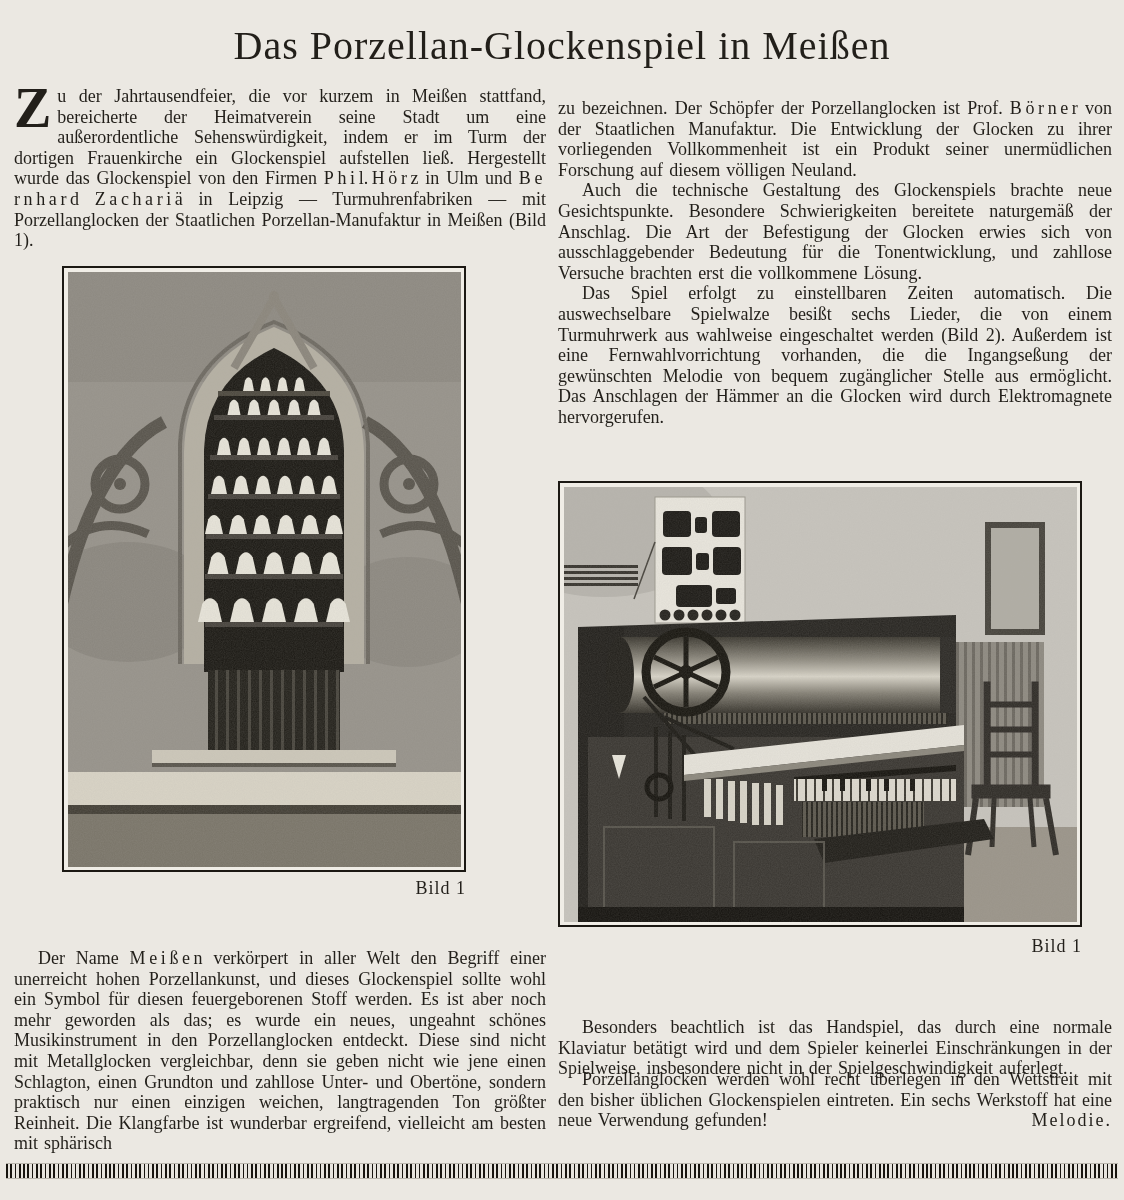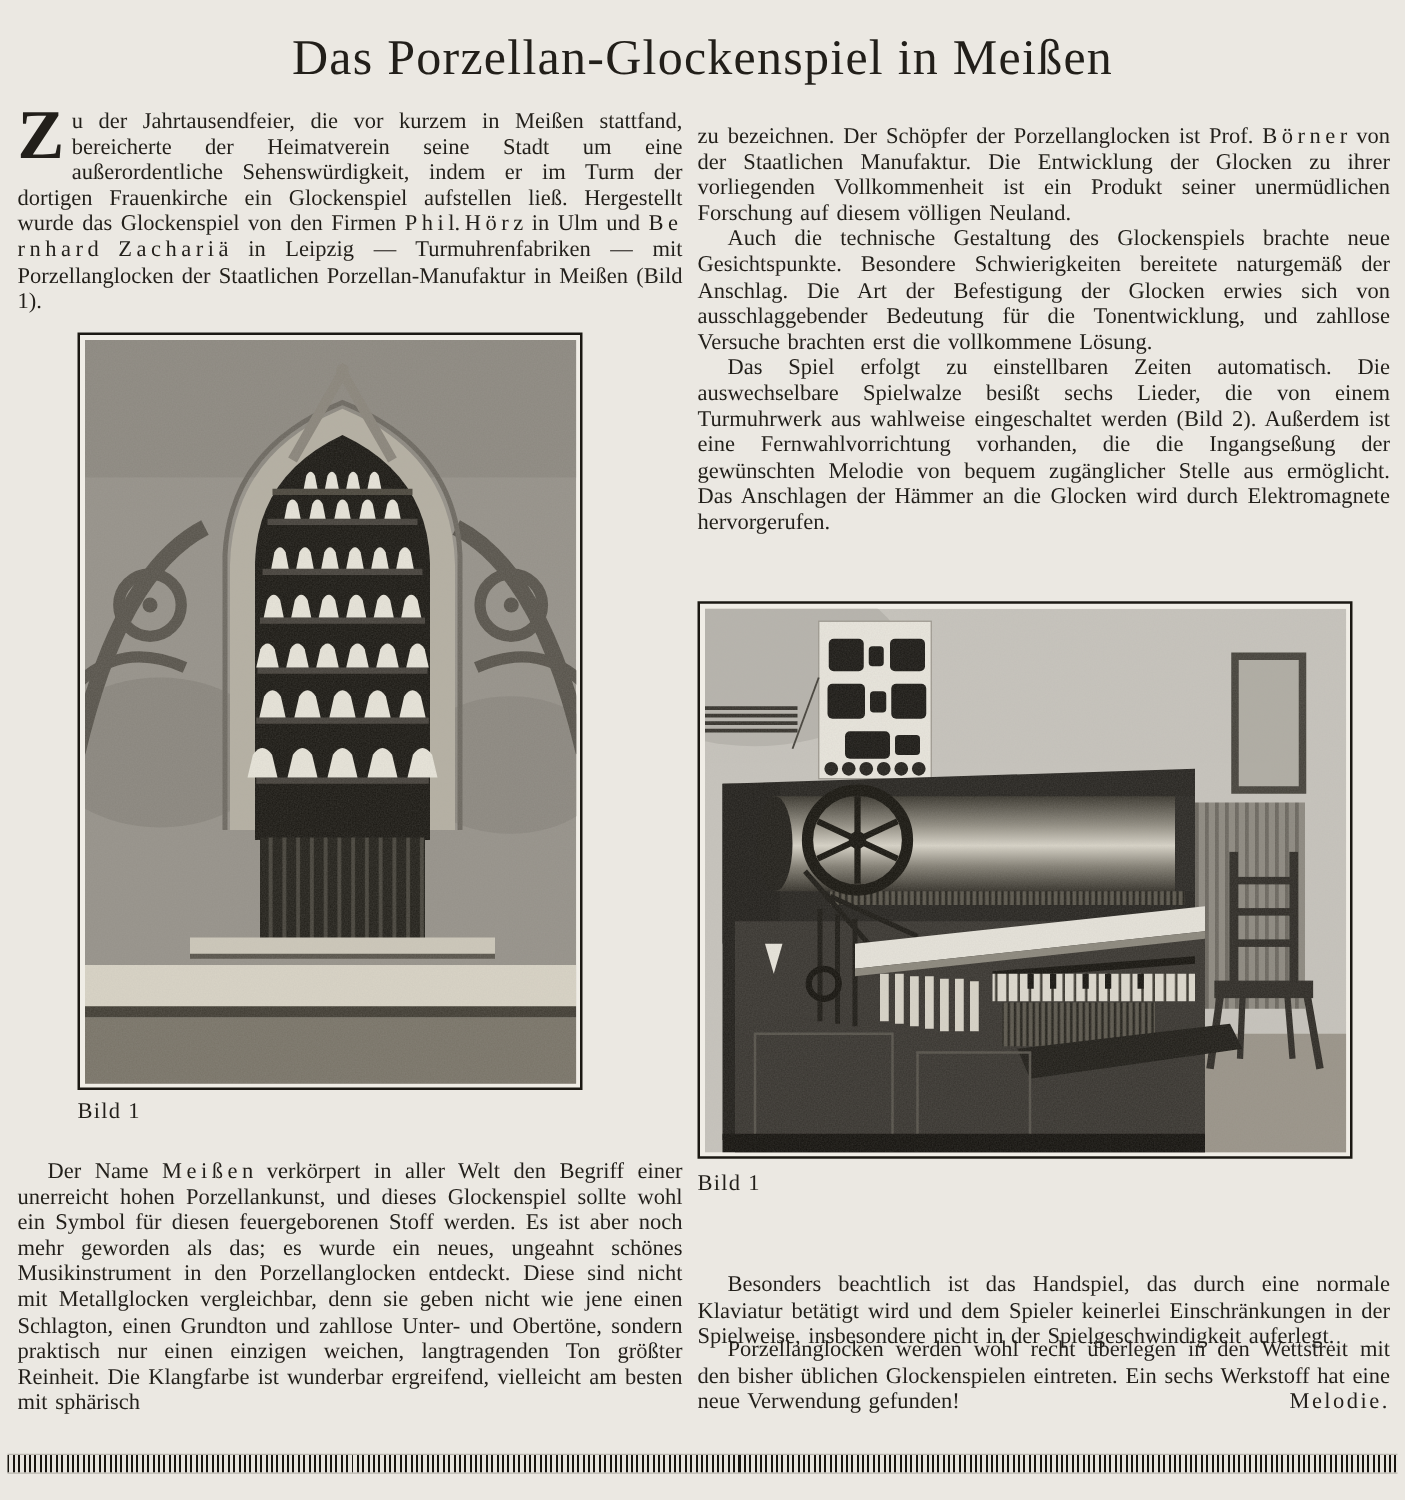--- a/index.html
+++ b/index.html
@@ -24,21 +24,21 @@
     float:left; font-size:56px; line-height:43px;
     padding:1px 6px 0 0; font-weight:bold;
   }
   .sig { float:right; letter-spacing:2px; }
   .figure {
     position:absolute; box-sizing:border-box;
     border:2px solid #1b1813; background:#f0ede6; padding:4px;
   }
   .figure svg { display:block; }
   .figcap {
-    position:absolute; text-align:left; font-size:18px; letter-spacing:1px;
+    position:absolute; text-align:right; font-size:18px; letter-spacing:1px;
   }
   .rule-bar {
     position:absolute; left:6px; top:1163px; width:1112px; height:14px;
     background:repeating-linear-gradient(90deg,
       #17140f 0px, #17140f 1.6px, #e7e4de 1.6px, #e7e4de 4.3px);
     border-top:1px solid #b9b5ad; border-bottom:1px solid #b9b5ad;
   }
 </style>
 </head>
 <body>
@@ -144,21 +144,21 @@
 
     <rect x="0" y="500" width="393" height="34" fill="#d9d4c6"></rect>
     <rect x="0" y="533" width="393" height="9" fill="#403c33"></rect>
     <rect x="0" y="542" width="393" height="53" fill="#797468"></rect>
 
     <rect x="0" y="0" width="393" height="595" filter="url(#grain1)" opacity="0.22"></rect>
   </svg>
 </div>
 <div class="figcap" style="left:62px; top:878px; width:404px;">Bild 1</div>
 
-<div class="col-text" style="left:14px; top:926px; width:532px;">
+<div class="col-text" style="left:14px; top:948px; width:532px;">
   <p class="indent">Der Name M e i ß e n verkörpert in aller Welt den Begriff einer unerreicht hohen Porzellankunst, und dieses Glockenspiel sollte wohl ein Symbol für diesen feuergeborenen Stoff werden.  Es ist aber noch mehr geworden als das; es wurde ein neues, ungeahnt schönes Musikinstrument in den Porzellanglocken entdeckt.  Diese sind nicht mit Metallglocken vergleichbar, denn sie geben nicht wie jene einen Schlagton, einen Grundton und zahllose Unter- und Obertöne, sondern praktisch nur einen einzigen weichen, langtragenden Ton größter Reinheit.  Die Klangfarbe ist wunderbar ergreifend, vielleicht am besten mit sphärisch</p>
 </div>
 
 <div class="col-text" style="left:558px; top:84px; width:554px;margin-top:14px;">
   <p>zu bezeichnen.  Der Schöpfer der Porzellanglocken ist Prof. B ö r n e r von der Staatlichen Manufaktur.  Die Entwicklung der Glocken zu ihrer vorliegenden Vollkommenheit ist ein Produkt seiner unermüdlichen Forschung auf diesem völligen Neuland.</p>
   <p class="indent">Auch die technische Gestaltung des Glockenspiels brachte neue Gesichtspunkte.  Besondere Schwierigkeiten bereitete naturgemäß der Anschlag.  Die Art der Befestigung der Glocken erwies sich von ausschlaggebender Bedeutung für die Tonentwicklung, und zahllose Versuche brachten erst die vollkommene Lösung.</p>
   <p class="indent">Das Spiel erfolgt zu einstellbaren Zeiten automatisch. Die auswechselbare Spielwalze besißt sechs Lieder, die von einem Turmuhrwerk aus wahlweise eingeschaltet werden (Bild 2).  Außerdem ist eine Fernwahlvorrichtung vorhanden, die die Ingangseßung der gewünschten Melodie von bequem zugänglicher Stelle aus ermöglicht.  Das Anschlagen der Hämmer an die Glocken wird durch Elektromagnete hervorgerufen.</p>
 </div>
 
 <div class="figure" style="left:558px; top:481px; width:524px; height:446px;">

